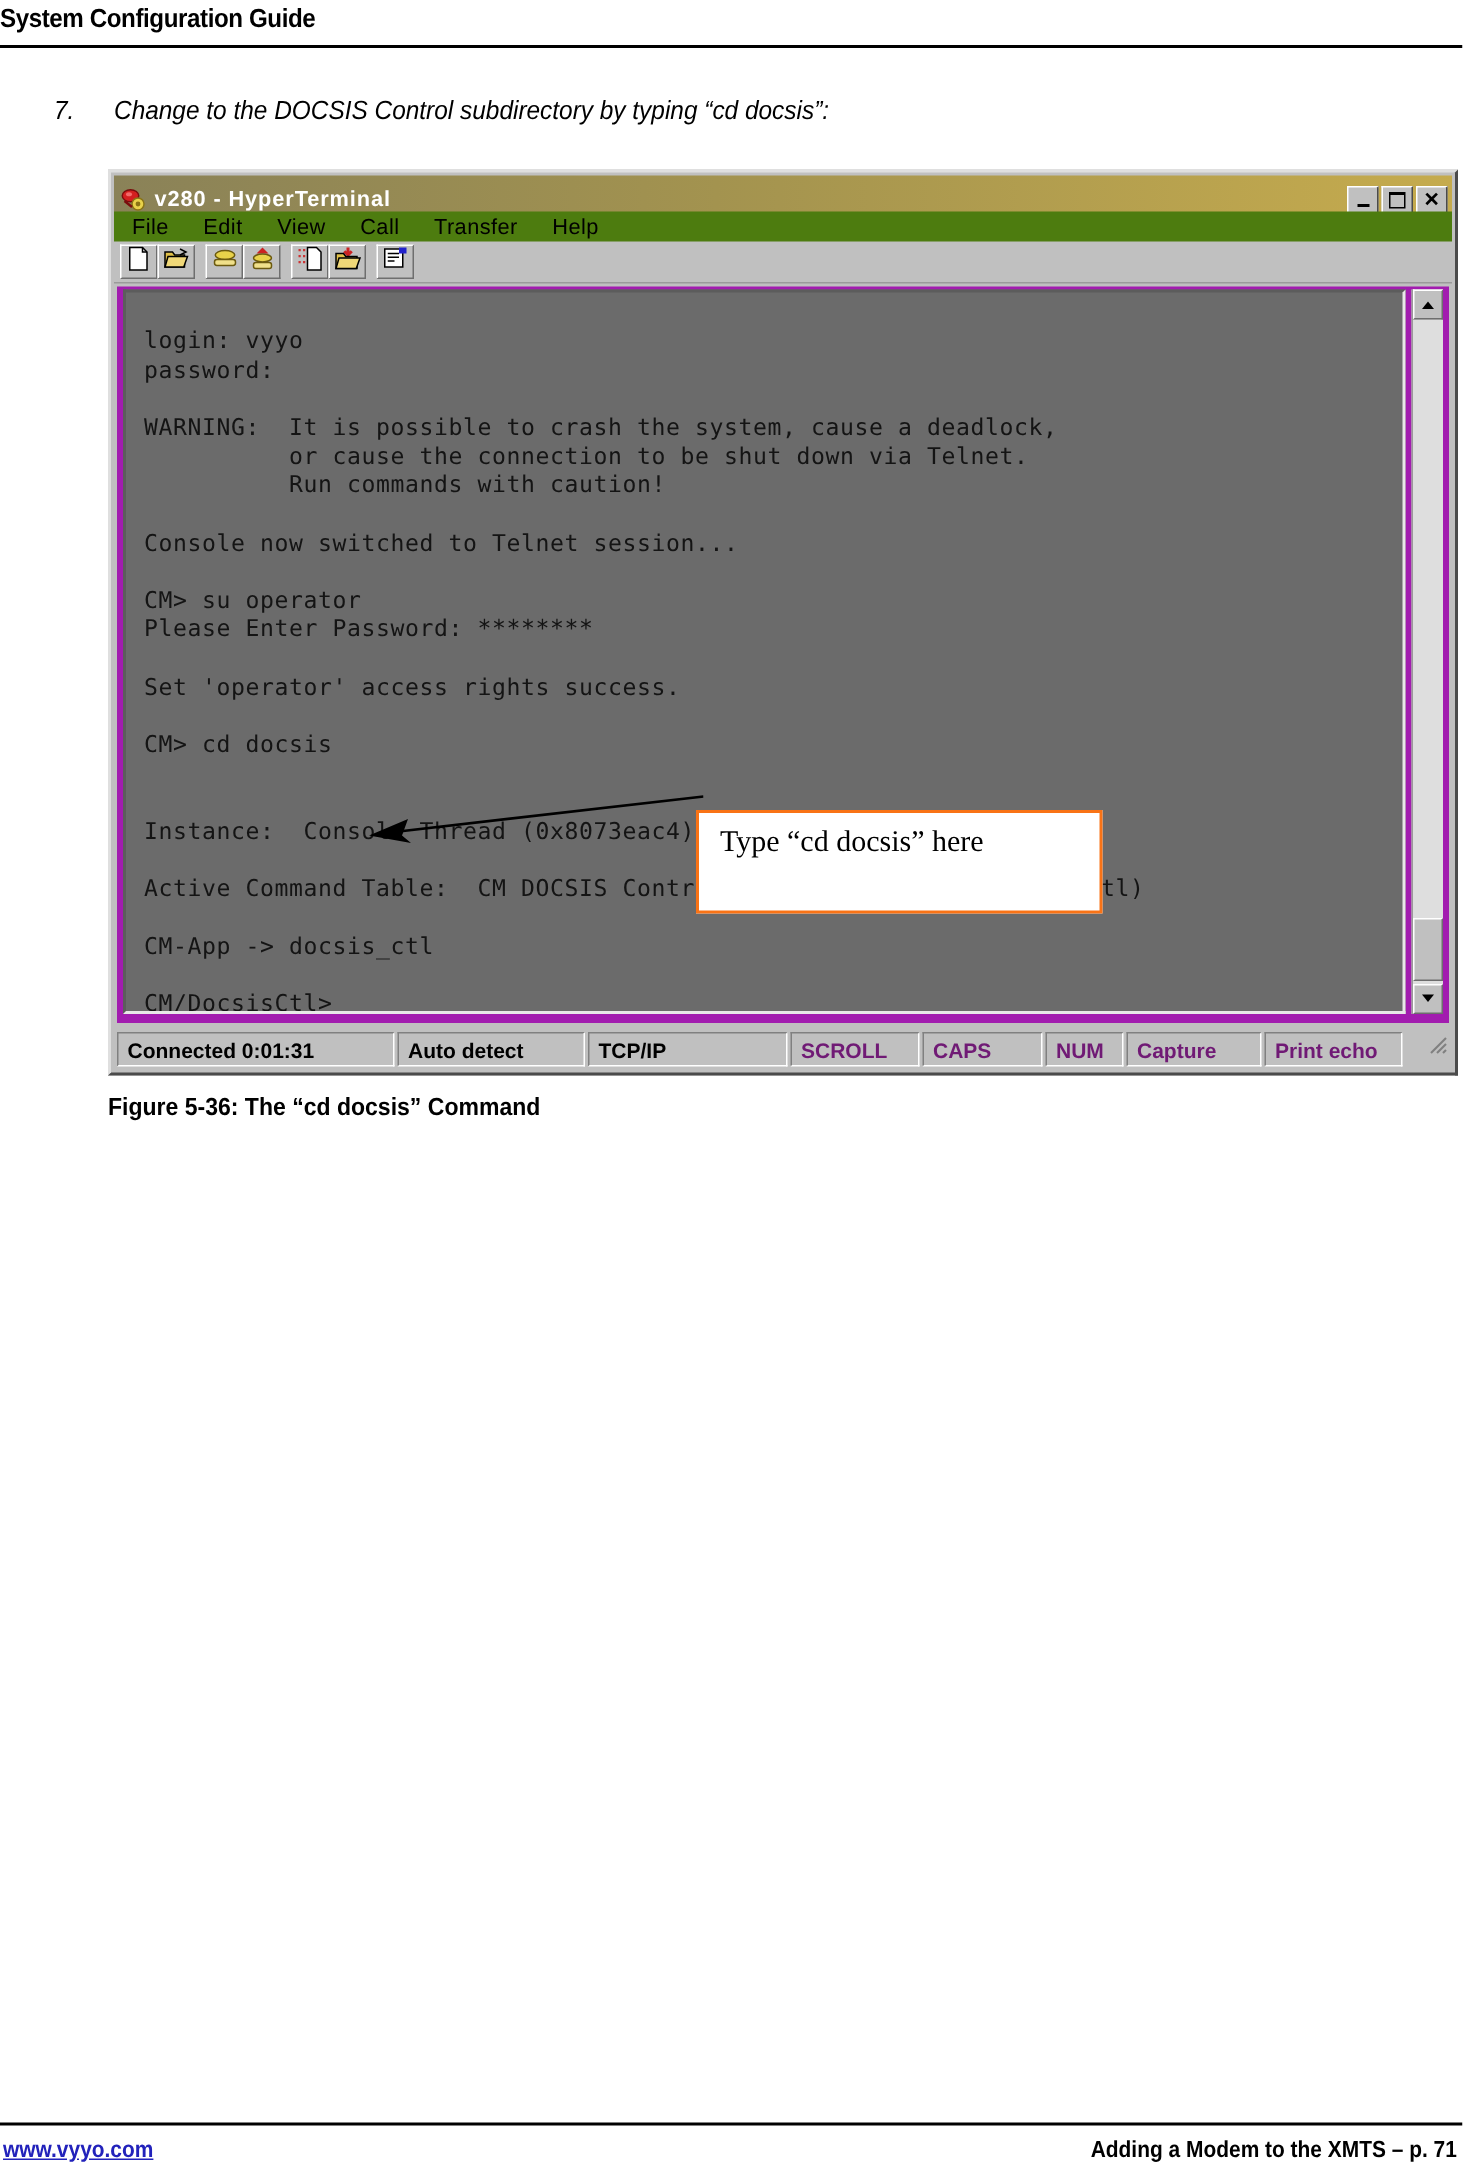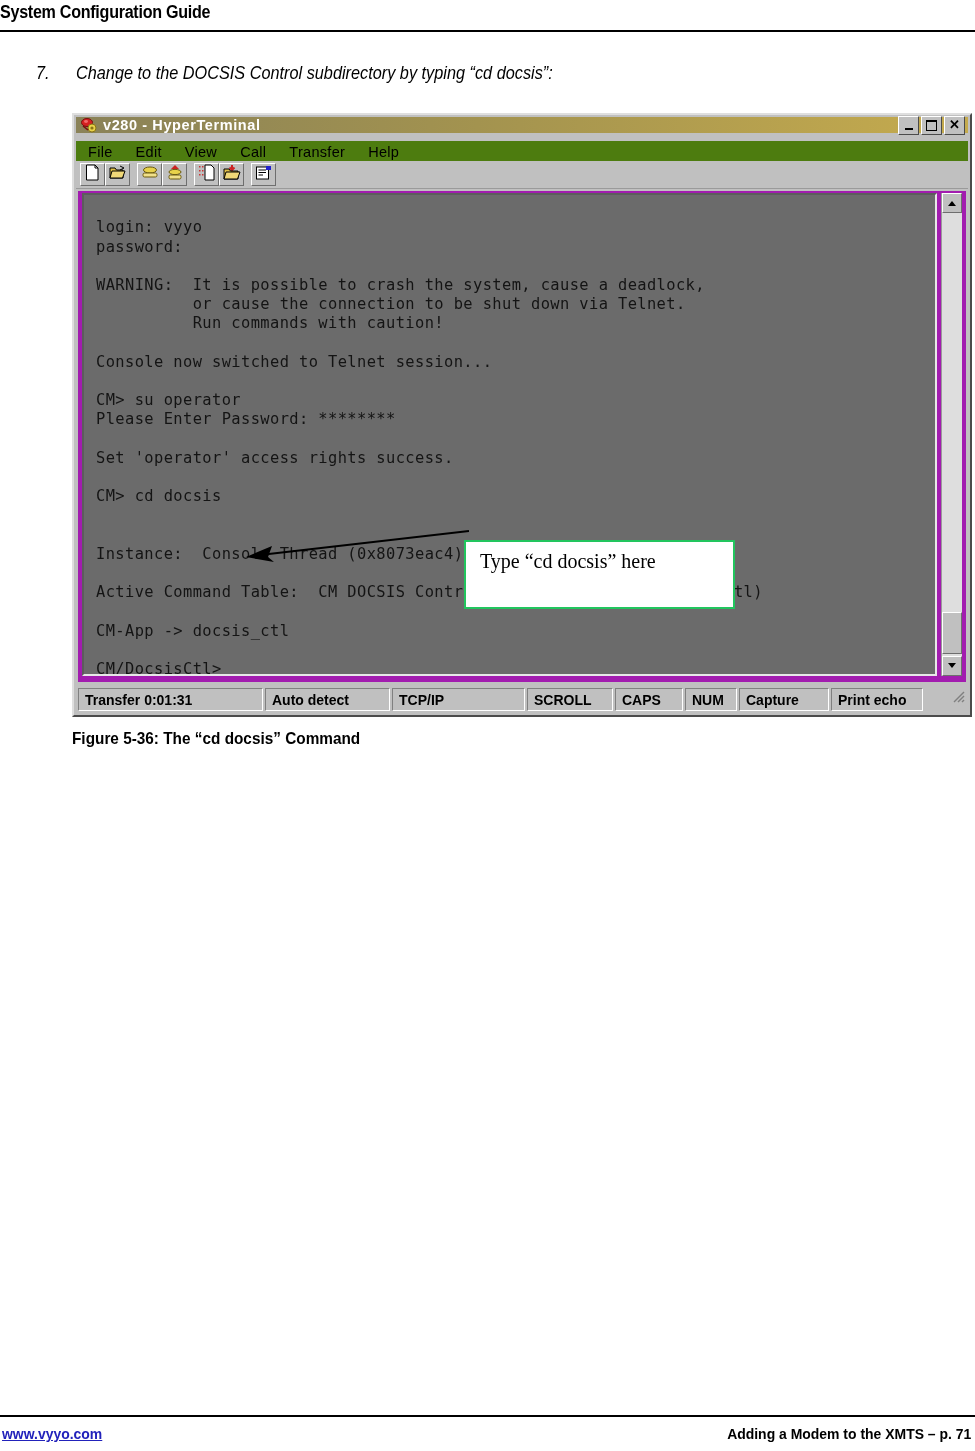--- a/index.html
+++ b/index.html
@@ -84,21 +84,21 @@
 
   .ht-titlebar {
     position: absolute;
     left: 2px;
     top: 2px;
     width: 892px;
     height: 16px;
     background: linear-gradient(to right, #8a8258 0%, #a3934f 45%, #c5ab4e 100%);
     display: flex;
     align-items: center;
-    padding: 0 2px;
+    padding: 16px 2px;
     box-sizing: border-box;
   }
   .ht-winicon {
     width: 18px;
     height: 17px;
     margin-left: 2px;
     margin-right: 5px;
     flex: 0 0 auto;
     position: relative;
   }
@@ -288,21 +288,21 @@
   }
 
   
   .callout-box {
     position: absolute;
     left: 380px;
     top: 345px;
     width: 271px;
     height: 69px;
     background: #ffffff;
-    border: 2px solid #22c55e;
+    border: 2px solid #f97316;
     box-sizing: border-box;
     z-index: 6;
   }
   .callout-text {
     position: absolute;
     left: 14px;
     top: 8px;
     font-family: "Liberation Serif", serif;
     font-size: 20px;
     color: #000;
@@ -336,21 +336,21 @@
     box-sizing: border-box;
     font-size: 14px;
     font-weight: bold;
     color: #000;
     display: flex;
     align-items: center;
     padding-left: 6px;
     white-space: nowrap;
     margin-right: 2px;
   }
-  .sb-cell.dim { color: #000000; font-weight: bold; }
+  .sb-cell.dim { color: #701a75; font-weight: bold; }
   .sb-grip {
     margin-left: auto;
     width: 16px;
     position: relative;
   }
 
   
   .figcaption {
     position: absolute;
     left: 72px;
@@ -567,25 +567,25 @@
         <span class="sb-arrow"></span>
       </span>
       <span class="sb-thumb"></span>
       <span class="sb-btn sb-down">
         <span class="sb-arrow"></span>
       </span>
     </div>
   </div>
 
   <div class="ht-statusbar">
-    <span class="sb-cell" style="width:185px">Transfer 0:01:31</span>
+    <span class="sb-cell" style="width:185px">Connected 0:01:31</span>
     <span class="sb-cell" style="width:125px">Auto detect</span>
     <span class="sb-cell" style="width:133px">TCP/IP</span>
     <span class="sb-cell dim" style="width:86px">SCROLL</span>
-    <span class="sb-cell dim" style="width:68px">CAPS</span>
+    <span class="sb-cell dim" style="width:80px">CAPS</span>
     <span class="sb-cell dim" style="width:52px">NUM</span>
     <span class="sb-cell dim" style="width:90px">Capture</span>
     <span class="sb-cell dim" style="width:92px">Print echo</span>
     <span class="sb-grip">
       <svg width="16" height="16" viewBox="0 0 16 16">
         <g stroke="#808080" stroke-width="1.4">
           <path d="M14 4 L4 14"></path>
             <path d="M14 8 L8 14"></path>
             <path d="M14 12 L12 14"></path>
         </g>

